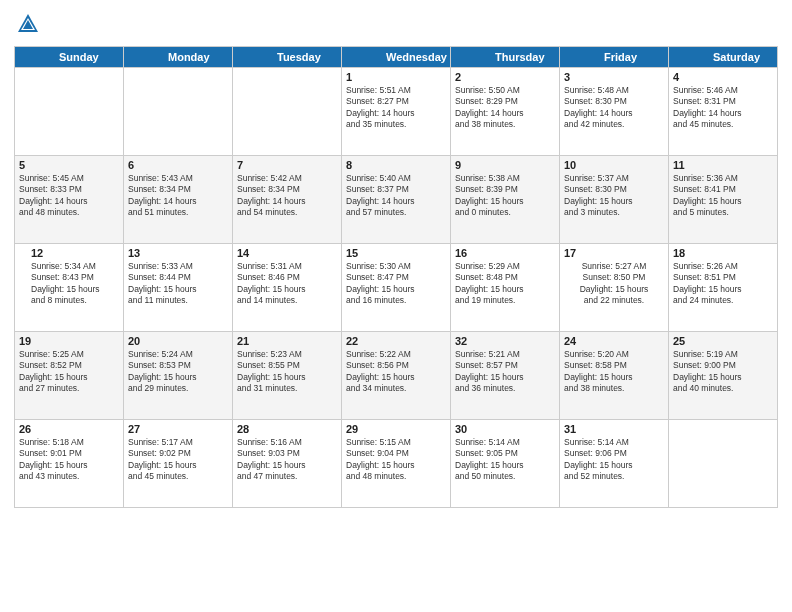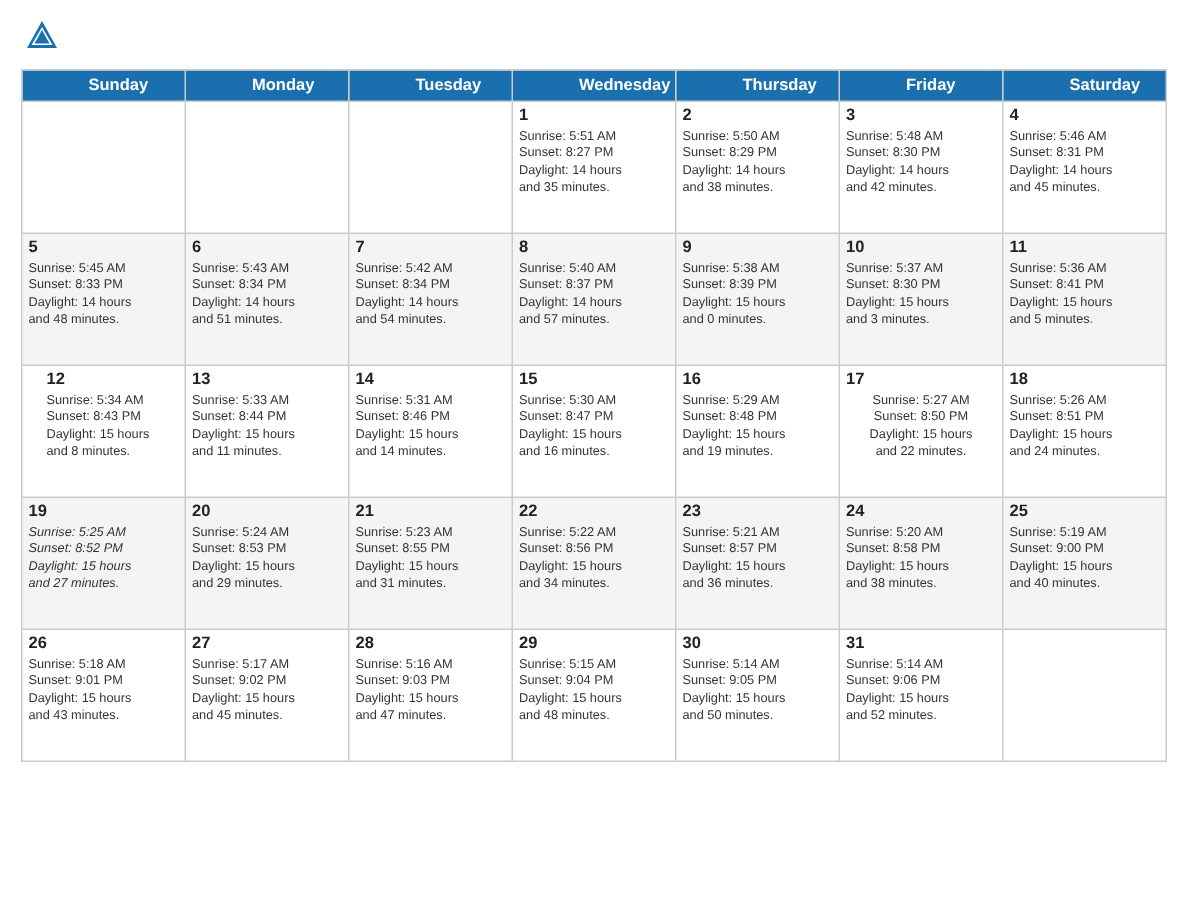--- a/index.html
+++ b/index.html
@@ -274,21 +274,21 @@
             <span class="day-num">18</span>
             <div class="cell-info" style="white-space: pre-line;">Sunrise: 5:26 AM
 Sunset: 8:51 PM
 Daylight: 15 hours
 and 24 minutes.</div>
           </td>
         </tr>
         <tr>
           <td style="background: rgb(244, 244, 244);">
             <span class="day-num">19</span>
-            <div class="cell-info" style="white-space: pre-line; font-style: italic;">Sunrise: 5:25 AM
+            <div class="cell-info" style="white-space: pre-line;">Sunrise: 5:25 AM
 Sunset: 8:52 PM
 Daylight: 15 hours
 and 27 minutes.</div>
           </td>
           <td style="background: rgb(244, 244, 244);">
             <span class="day-num">20</span>
             <div class="cell-info" style="white-space: pre-line;">Sunrise: 5:24 AM
 Sunset: 8:53 PM
 Daylight: 15 hours
 and 29 minutes.</div>
@@ -301,21 +301,21 @@
 and 31 minutes.</div>
           </td>
           <td style="background: rgb(244, 244, 244);">
             <span class="day-num">22</span>
             <div class="cell-info" style="white-space: pre-line;">Sunrise: 5:22 AM
 Sunset: 8:56 PM
 Daylight: 15 hours
 and 34 minutes.</div>
           </td>
           <td style="background: rgb(244, 244, 244);">
-            <span class="day-num">23</span>
+            <span class="day-num">32</span>
             <div class="cell-info" style="white-space: pre-line;">Sunrise: 5:21 AM
 Sunset: 8:57 PM
 Daylight: 15 hours
 and 36 minutes.</div>
           </td>
           <td style="background: rgb(244, 244, 244);">
             <span class="day-num">24</span>
             <div class="cell-info" style="white-space: pre-line;">Sunrise: 5:20 AM
 Sunset: 8:58 PM
 Daylight: 15 hours

